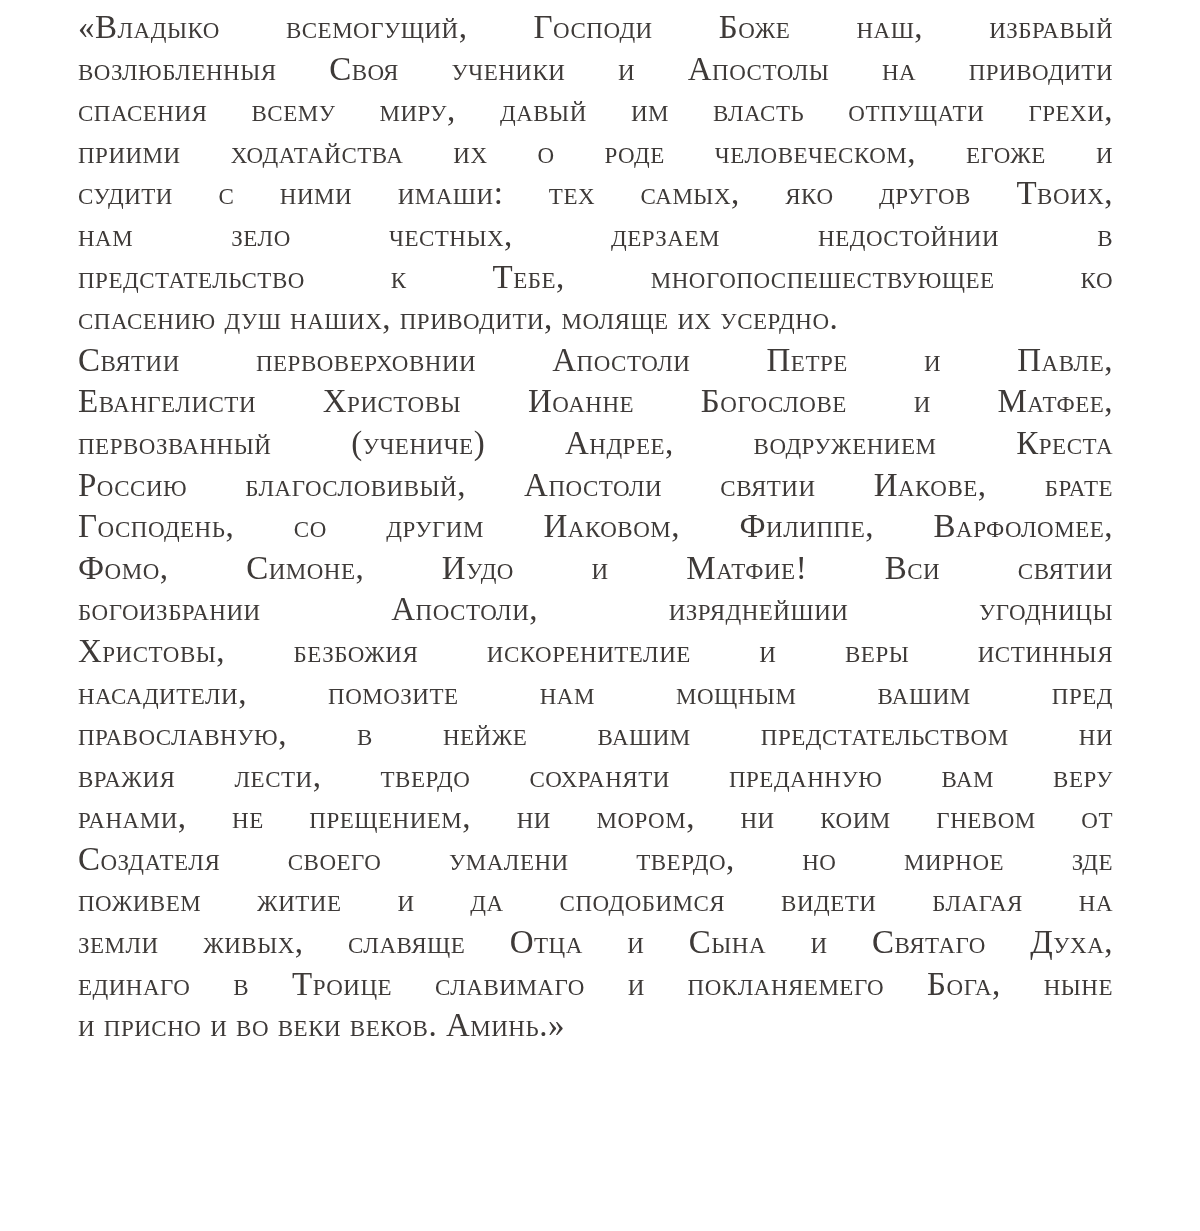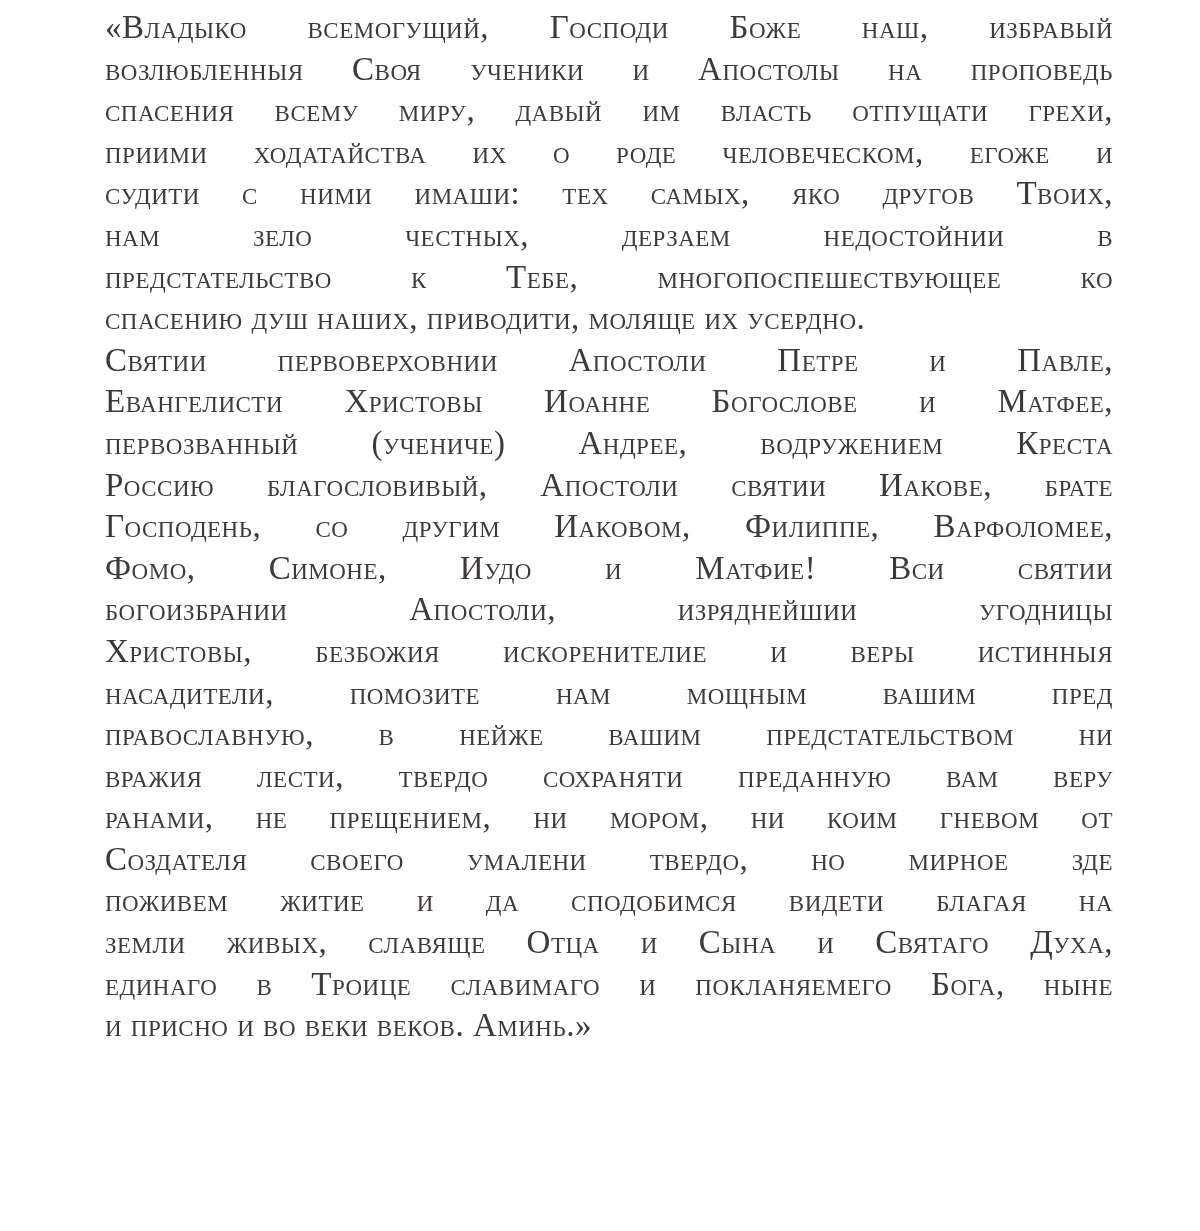--- a/index.html
+++ b/index.html
@@ -10,21 +10,21 @@
   body {
     width: 1200px;
     height: 1231px;
     overflow: hidden;
     font-family: "Liberation Serif", serif;
   }
   .page {
     box-sizing: border-box;
     width: 1200px;
     height: 930px;
-    padding: 7px 87px 0 105px;
+    padding: 7px 87px 0 78px;
     background: #ffffff;
     border-radius: 32px;
   }
   .prayer {
     width: 100%;
   }
   .line {
     font-family: "Liberation Serif", serif;
     font-variant-caps: small-caps;
     font-size: 33px;
@@ -41,21 +41,21 @@
     text-align-last: left;
   }
 </style>
 </head>
 <body>
 
 <div class="page">
   <div class="prayer">
 
     <div class="line">«Владыко всемогущий, Господи Боже наш, избравый</div>
-    <div class="line">возлюбленныя Своя ученики и Апостолы на проповедь</div>
+    <div class="line">возлюбленныя Своя ученики и Апостолы на приводити</div>
     <div class="line">спасения всему миру, давый им власть отпущати грехи,</div>
     <div class="line">приими ходатайства их о роде человеческом, егоже и</div>
     <div class="line">судити с ними имаши: тех самых, яко другов Твоих,</div>
     <div class="line">нам зело честных, дерзаем недостойнии в</div>
     <div class="line">предстательство к Тебе, многопоспешествующее ко</div>
     <div class="line para-end">спасению душ наших, приводити, моляще их усердно.</div>
 
     <div class="line">Святии первоверховнии Апостоли Петре и Павле,</div>
     <div class="line">Евангелисти Христовы Иоанне Богослове и Матфее,</div>
     <div class="line">первозванный (учениче) Андрее, водружением Креста</div>

